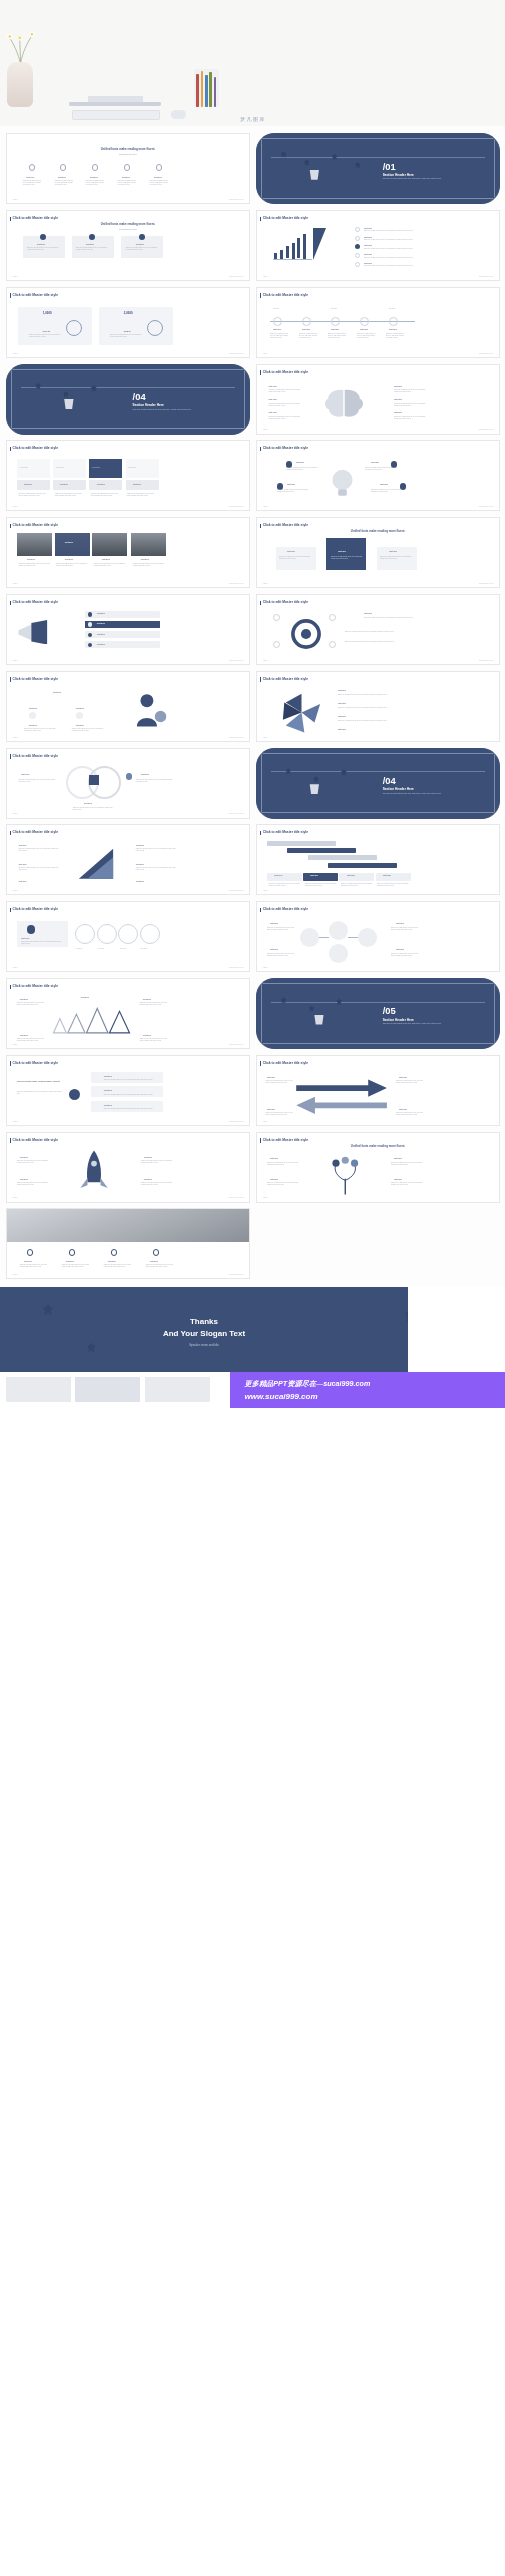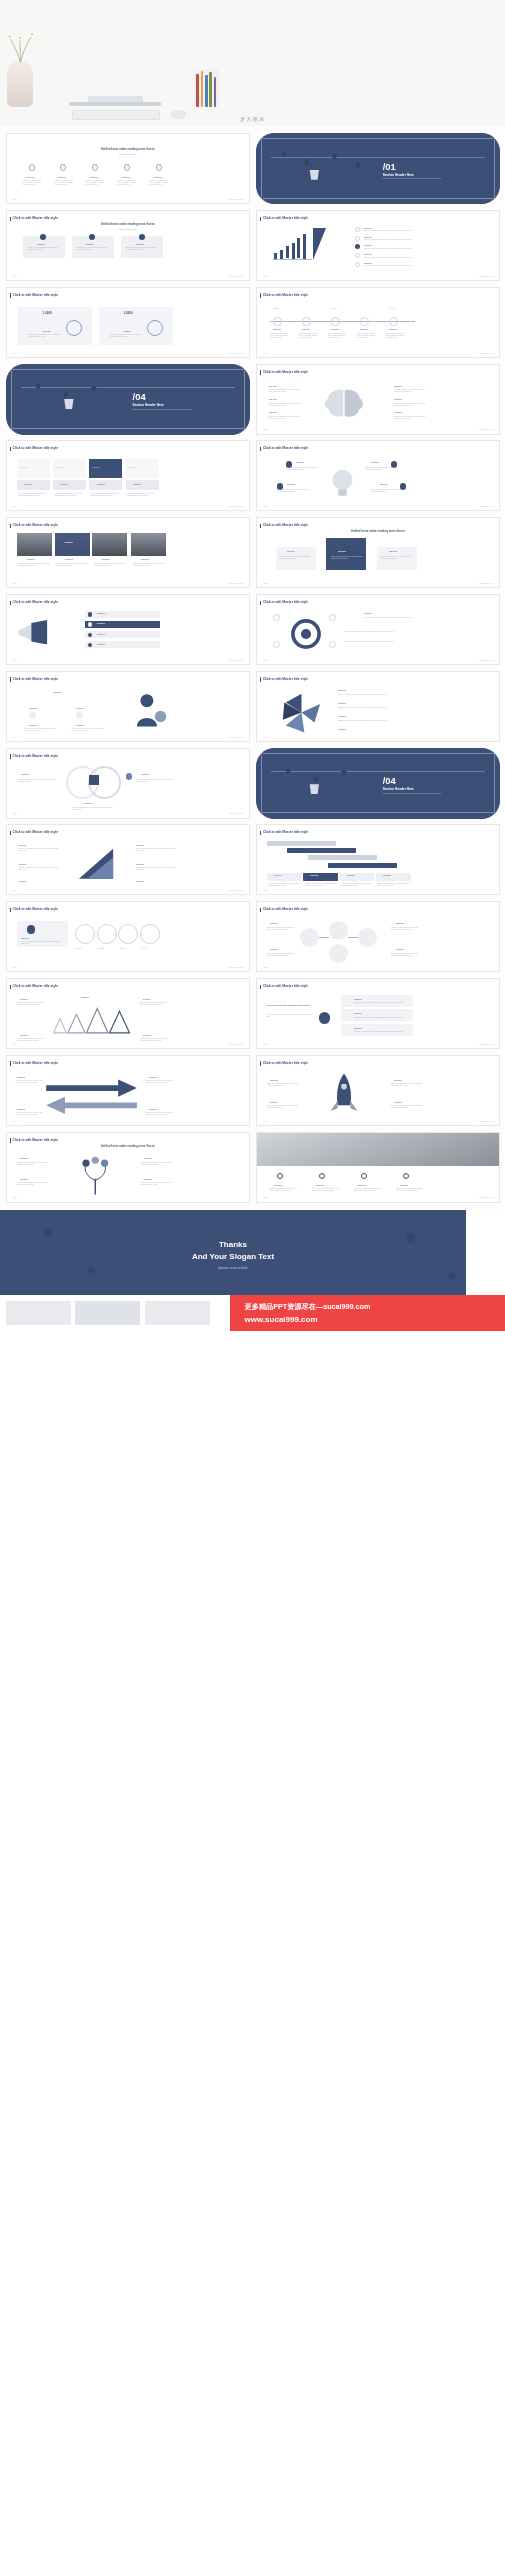--- a/index.html
+++ b/index.html
@@ -204,21 +204,21 @@
   .icoc {
     position:absolute; width:6.5px; height:6.5px; border-radius:50%;
     border:0.6px solid #9fa9bd;
   }
   .bar { position:absolute; background:#3c4f76; }
   .barl { position:absolute; background:#aab6cd; }
   .ph { position:absolute; background:#6f747c; }
 
   
   .thanks {
-    width:466px; height:85px; background:#3c4f76;
+    width:408px; height:85px; background:#3c4f76;
     position:relative; overflow:hidden;
   }
   .thanks-t1 {
     position:absolute; left:0; right:0; top:30px; text-align:center;
     font-size:8px; color:#fff; font-weight:bold;
   }
   .thanks-t2 {
     position:absolute; left:0; right:0; top:42px; text-align:center;
     font-size:8px; color:#fff; font-weight:bold;
   }
@@ -226,21 +226,21 @@
     position:absolute; left:0; right:0; top:56px; text-align:center;
     font-size:2.9px; color:#b8c3d9;
   }
   .promo {
     width:506px; height:36px; display:flex;
   }
   .promo-left {
     width:230px; background:#fff; position:relative;
   }
   .promo-right {
-    flex:1; background:#ef4444; position:relative;
+    flex:1; background:#8b5cf6; position:relative;font-style:italic;
   }
   .promo-l1 {
     position:absolute; left:14.5px; top:7.2px; font-size:7.2px; color:#ffffff; font-weight:bold;
   }
   .promo-l2 {
     position:absolute; left:14.5px; top:20px; font-size:8px; color:#ffffff; font-weight:bold;
   }
 </style>
 </head>
 <body>
@@ -725,20 +725,32 @@
       <div class="lbl" style="left:13px;top:55px;">Text here</div>
       <div class="lbl" style="left:136px;top:55px;">Text here</div>
       <div class="lbl2" style="left:10px;top:23px;width:30px;">Click here to add content of the text, and briefly explain your point of view.</div>
       <div class="lbl2" style="left:133px;top:23px;width:30px;">Click here to add content of the text, and briefly explain your point of view.</div>
       <div class="lbl2" style="left:10px;top:59px;width:30px;">Click here to add content of the text, and briefly explain your point of view.</div>
       <div class="lbl2" style="left:133px;top:59px;width:30px;">Click here to add content of the text, and briefly explain your point of view.</div>
       <div class="s-foot">LOGO</div>
       <div class="s-foot-r">www.sucai999.com</div>
     </div>
 
+    <div class="slide dark">
+      <div class="sec-inner">
+        <div class="sec-line"></div>
+        <div class="leaf" style="left:8%;top:22%;"></div>
+        <div class="leaf" style="left:20%;top:36%;"></div>
+        <div class="leaf" style="left:32%;top:24%;"></div>
+        <div class="pot" style="left:22%;top:52%;"></div>
+        <div class="sec-num">/05</div>
+        <div class="sec-label">Section Header Here</div>
+        <div class="sec-desc">Click here to add content of the text, and briefly explain your point of view.</div>
+      </div>
+    </div>
 
     <div class="slide">
       <div class="s-title">Click to edit Master title style</div>
       <div class="lbl" style="left:10px;top:24.6px;font-size:2.3px;width:46px;">Unified fonts make reading more fluent.</div>
       <div class="lbl2" style="left:10px;top:35px;width:46px;">Click here to add content of the text, and briefly explain your point of view.</div>
       <div class="circf" style="left:62px;top:33px;width:11.6px;height:11.6px;"></div>
       <div class="chip" style="left:84px;top:16px;width:72px;height:11.6px;background:#f2f3f6;"></div>
       <div class="chip" style="left:84px;top:30px;width:72px;height:11.6px;background:#f2f3f6;"></div>
       <div class="chip" style="left:84px;top:45px;width:72px;height:11.6px;background:#f2f3f6;"></div>
       <div class="lbl" style="left:97px;top:19px;">Text here</div>

